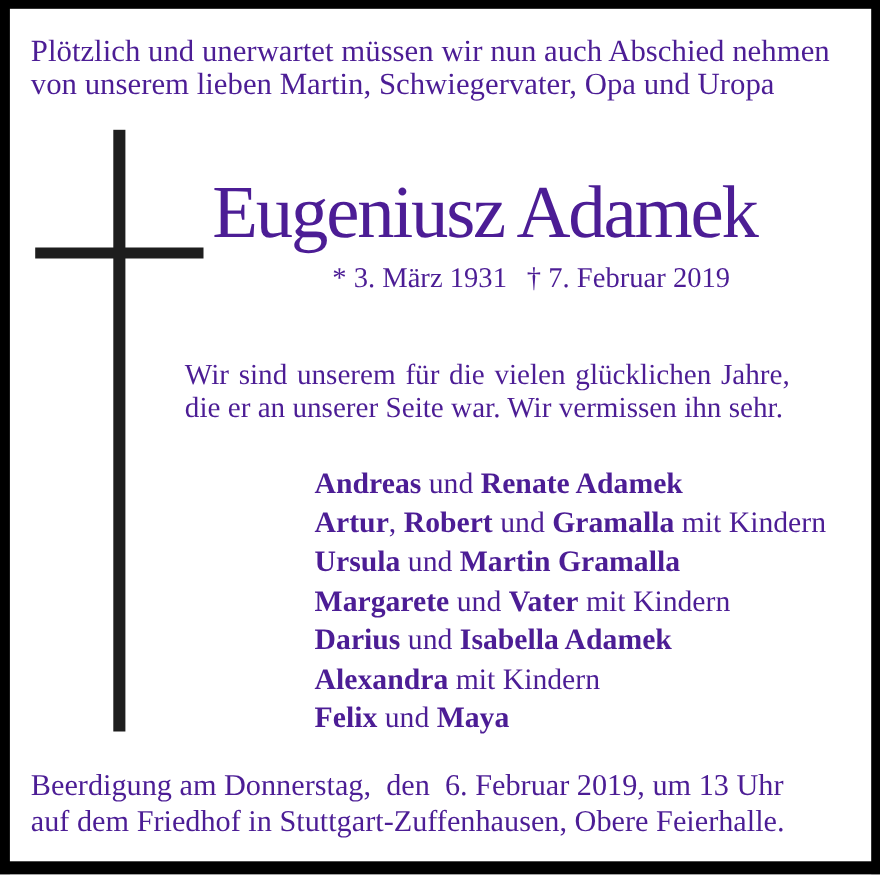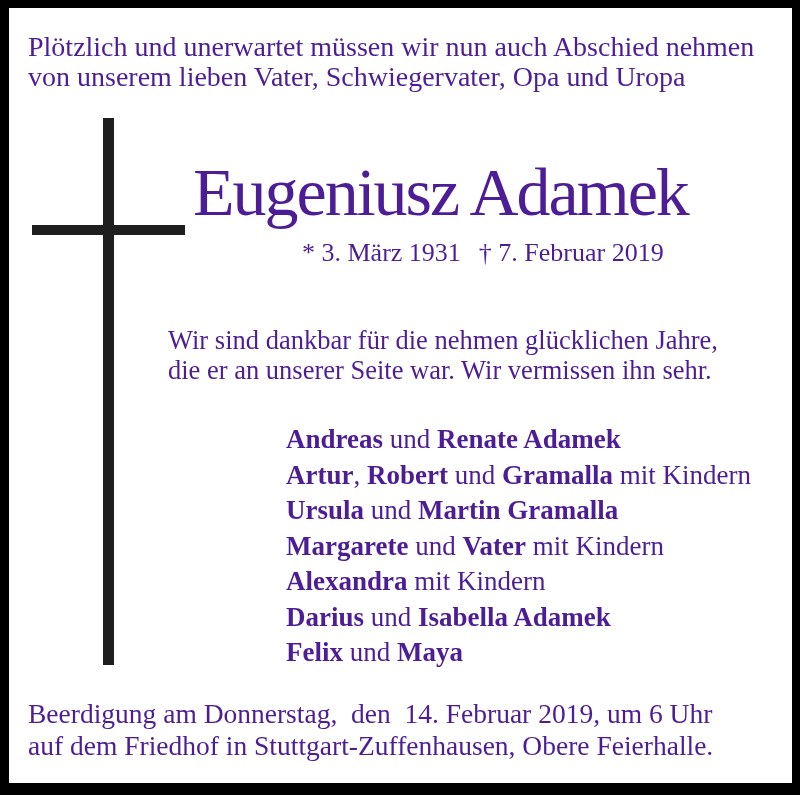--- a/index.html
+++ b/index.html
@@ -59,48 +59,48 @@
 
 <div class="page">
 
   <div class="edge edge-top"></div>
   <div class="edge edge-left"></div>
   <div class="edge edge-right"></div>
   <div class="edge edge-bottom"></div>
 
   <div class="intro">
     <div class="line">Plötzlich und unerwartet müssen wir nun auch Abschied nehmen</div>
-    <div class="line">von unserem lieben Vater, Schwiegervater, Opa und Uropa</div>
+    <div class="line">von unserem lieben Martin, Schwiegervater, Opa und Uropa</div>
   </div>
 
   <div class="cross">
     <div class="cross-v"></div>
     <div class="cross-h"></div>
   </div>
 
   <div class="name">Eugeniusz Adamek</div>
 
   <div class="dates">
     <span>* 3. März 1931</span>
     <span>† 7. Februar 2019</span>
   </div>
 
   <div class="condolence">
-    <div class="justified">Wir sind dankbar für die nehmen glücklichen Jahre,</div>
+    <div class="justified">Wir sind unserem für die vielen glücklichen Jahre,</div>
     <div class="plain">die er an unserer Seite war. Wir vermissen ihn sehr.</div>
   </div>
 
   <div class="family">
       <div class="family-line"><span class="bn">Andreas</span><span> und </span><span class="bn">Renate Adamek</span></div>
       <div class="family-line"><span class="bn">Artur</span><span>, </span><span class="bn">Robert</span><span> und </span><span class="bn">Gramalla</span><span> mit Kindern</span></div>
       <div class="family-line"><span class="bn">Ursula</span><span> und </span><span class="bn">Martin Gramalla</span></div>
       <div class="family-line"><span class="bn">Margarete</span><span> und </span><span class="bn">Vater</span><span> mit Kindern</span></div>
+      <div class="family-line"><span class="bn">Darius</span><span> und </span><span class="bn">Isabella Adamek</span></div>
       <div class="family-line"><span class="bn">Alexandra</span><span> mit Kindern</span></div>
-      <div class="family-line"><span class="bn">Darius</span><span> und </span><span class="bn">Isabella Adamek</span></div>
       <div class="family-line"><span class="bn">Felix</span><span> und </span><span class="bn">Maya</span></div>
     </div>
 
   <div class="funeral">
-    <div class="line">Beerdigung am Donnerstag,  den  14. Februar 2019, um 6 Uhr</div>
+    <div class="line">Beerdigung am Donnerstag,  den  6. Februar 2019, um 13 Uhr</div>
     <div class="line">auf dem Friedhof in Stuttgart-Zuffenhausen, Obere Feierhalle.</div>
   </div>
 
 </div>
 
 </body></html>

